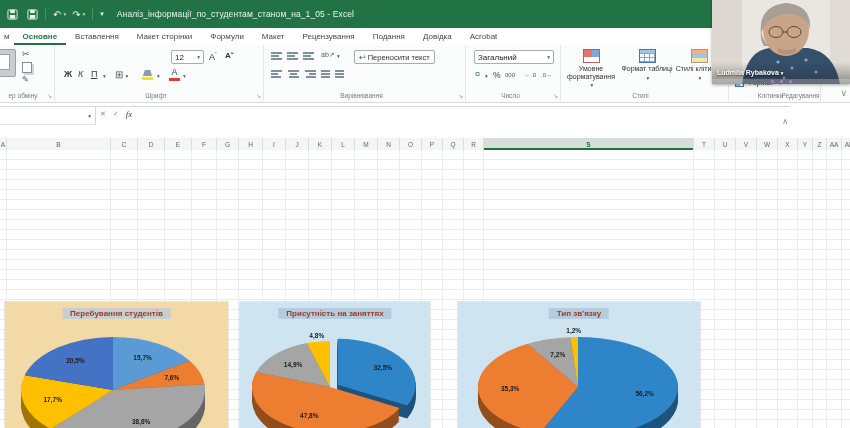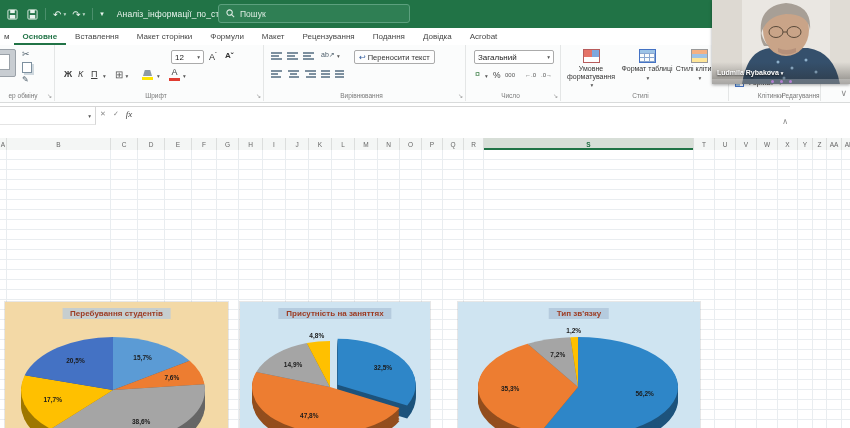--- a/index.html
+++ b/index.html
@@ -104,29 +104,20 @@
         <rect x="3.5" y="1" width="5" height="3.5" fill="#eaf4ee"></rect>
         <rect x="3" y="6.5" width="6" height="4" fill="#eaf4ee"></rect>
       </svg>
   </span>
   <span class="tb-sep"></span>
   <span class="tb-ic">↶<span class="dd" style="color:#bcd8c8">▾</span></span>
   <span class="tb-ic">↷<span class="dd" style="color:#bcd8c8">▾</span></span>
   <span class="tb-sep"></span>
   <span class="tb-ic" style="font-size:7px;">▾</span>
   <span id="doc-title">Аналіз_інформації_по_студентам_станом_на_1_05 - Excel</span>
-  <div id="search-pill">
-    <span style="display:inline-flex;">
-      <svg width="9" height="9" viewBox="0 0 10 10">
-          <circle cx="4" cy="4" r="3" fill="none" stroke="#dcebe2" stroke-width="1.2"></circle>
-          <line x1="6.3" y1="6.3" x2="9" y2="9" stroke="#dcebe2" stroke-width="1.2"></line>
-        </svg>
-    </span>
-    <span>Пошук</span>
-  </div>
 </div>
 
 <div id="tabrow">
   <span id="tab-fragment">м</span>
 
 <span class="tab active">Основне</span>
     <span class="tab">Вставлення</span>
     <span class="tab">Макет сторінки</span>
     <span class="tab">Формули</span>
     <span class="tab">Макет</span>

